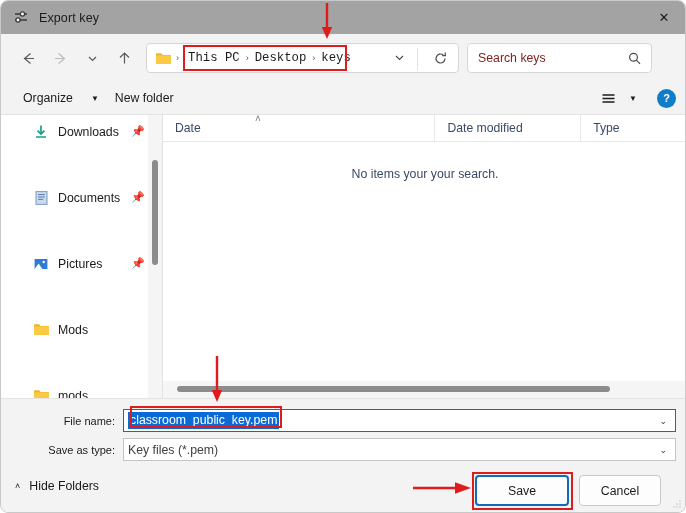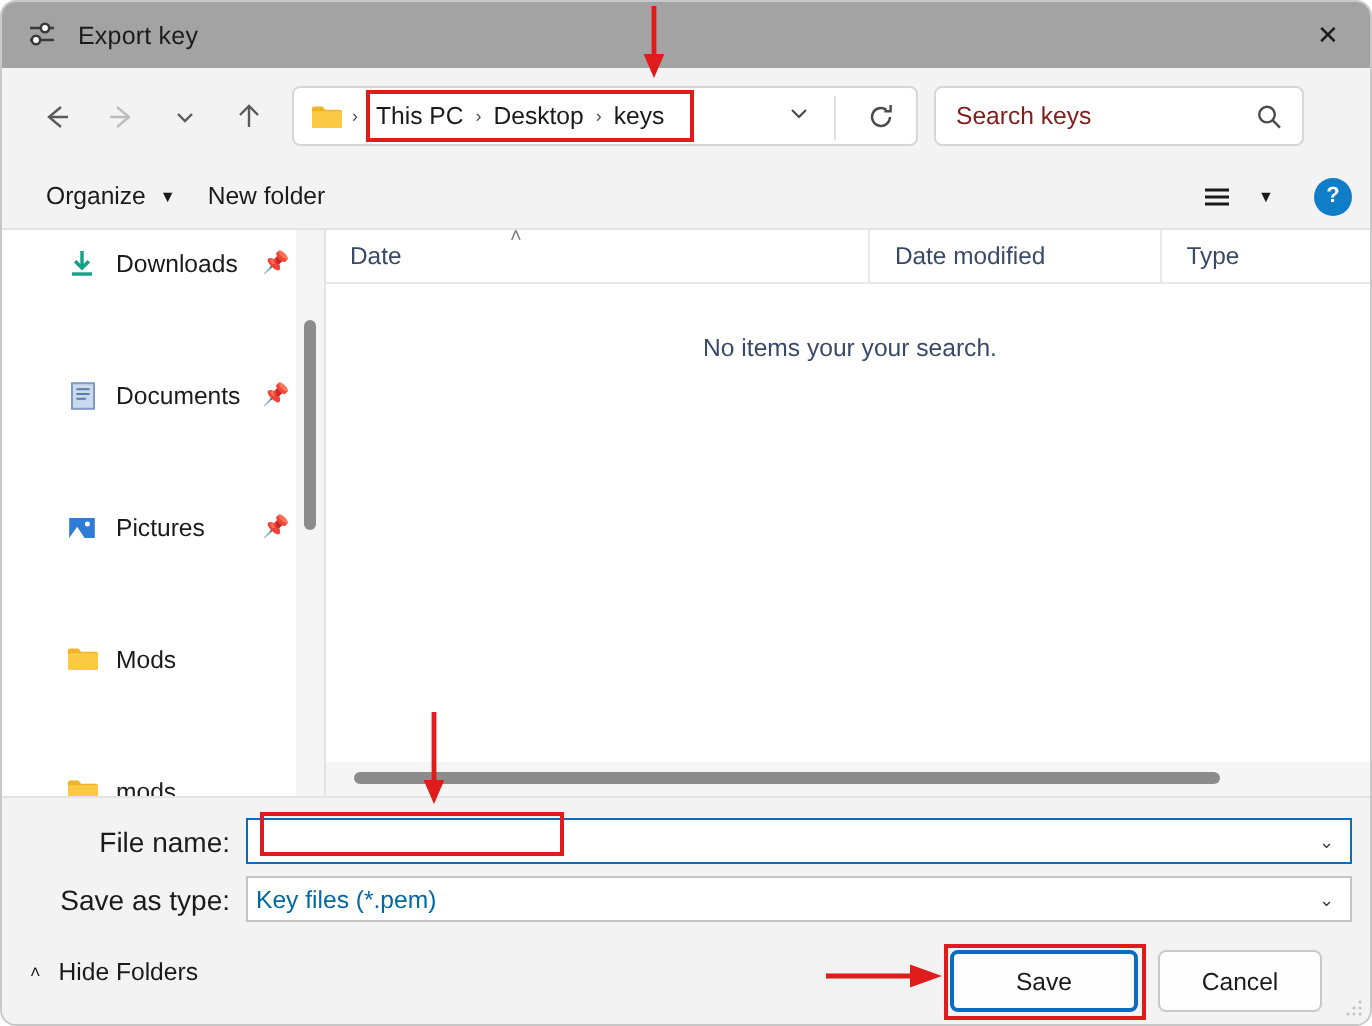--- a/index.html
+++ b/index.html
@@ -92,20 +92,21 @@
     display: flex;
     align-items: center;
     margin-left: 3px;
     height: 22px;
   }
   .crumb {
     font-size: 12.3px;
     color: #1b1b1b;
     padding: 0 2px;
     white-space: nowrap;
+    font-family: Liberation Mono, monospace;
   }
   .addr-chevron {
     position: absolute;
     right: 52px;
     color: #4a4a4a;
     font-size: 10px;
   }
   .addr-refresh {
     position: absolute;
     right: 10px;
@@ -151,21 +152,21 @@
     align-items: center;
     border-bottom: 1px solid #e3e3e3;
   }
   .cmd-item {
     font-size: 12.3px;
     color: #1b1b1b;
     padding: 5px 8px;
     border-radius: 4px;
     display: flex;
     align-items: center;
-    gap: 7px;
+    gap: 18px;
   }
   .cmd-item:first-child { margin-left: 14px; }
   .cmd-caret { font-size: 8px; color: #1b1b1b; }
   .cmd-right {
     position: absolute;
     right: 11px;
     display: flex;
     align-items: center;
     gap: 2px;
   }
@@ -306,37 +307,37 @@
   }
   .field-row {
     position: absolute;
     display: flex;
     align-items: center;
   }
   .field-label {
     width: 122px;
     text-align: right;
     padding-right: 8px;
-    font-size: 14px;
+    font-size: 11px;
     color: #1b1b1b;
   }
   .combo {
     position: relative;
     height: 23px;
     width: 553px;
     background: #ffffff;
     display: flex;
     align-items: center;
   }
   .combo.focused { border: 1px solid #0f6cbd; }
   .combo.plain { border: 1px solid #c4c4c4; }
   .combo-value {
     margin-left: 4px;
     font-size: 12.3px;
-    color: #0369a1;
+    color: #404040;
   }
   .combo-value.selected {
     background: #0a6bd6;
     color: #ffffff;
     padding: 1px 2px 2px 2px;
   }
   .combo-caret {
     position: absolute;
     right: 8px;
     font-size: 9px;
@@ -590,20 +591,21 @@
         <div class="hscroll-thumb"></div>
       </div>
     </div>
   </div>
 
   <div class="footer">
 
     <div class="field-row" style="left:0; top:10px;">
       <span class="field-label">File name:</span>
       <div class="combo focused">
+        <span class="combo-value selected">classroom_public_key.pem</span>
         <span class="combo-caret">⌄</span>
       </div>
     </div>
 
     <div class="field-row" style="left:0; top:39px;">
       <span class="field-label">Save as type:</span>
       <div class="combo plain">
         <span class="combo-value">Key files (*.pem)</span>
         <span class="combo-caret">⌄</span>
       </div>

